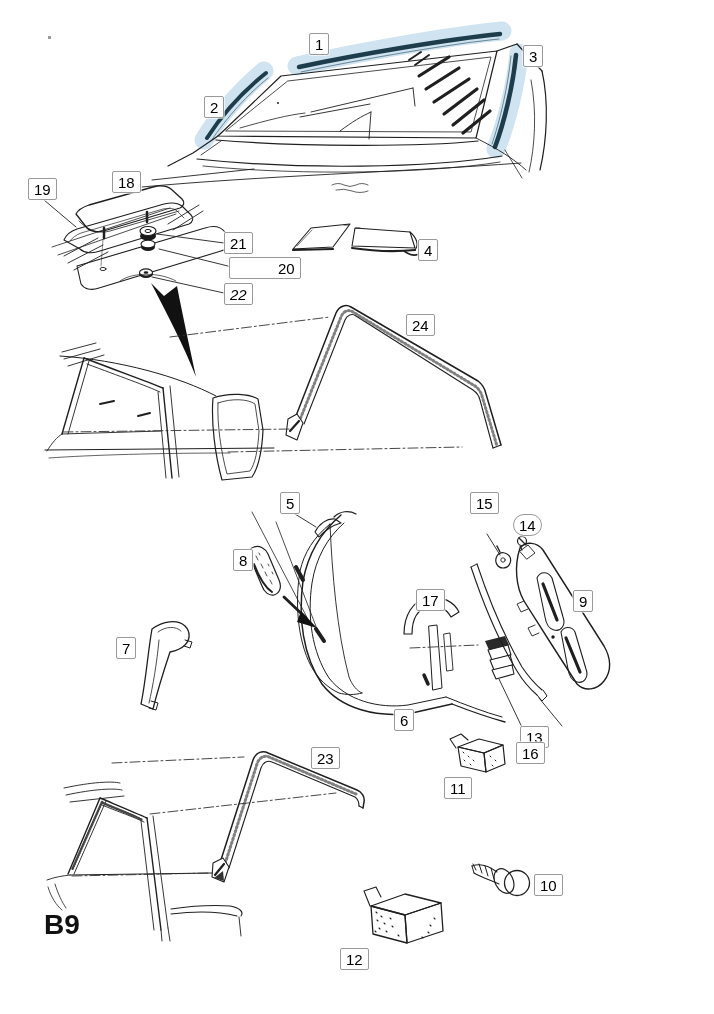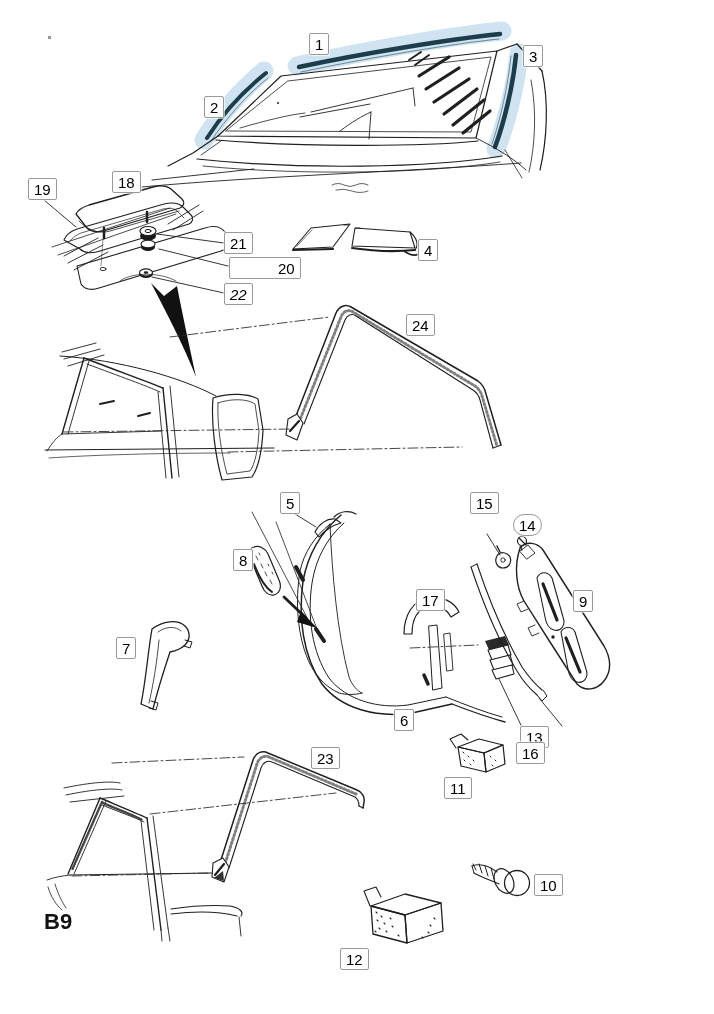--- a/index.html
+++ b/index.html
@@ -14,21 +14,21 @@
     background:#fff;
     border:1px solid #999;
     border-radius:2px;
     font-size:15px;line-height:18px;
     color:#000;text-align:center;
     box-shadow:0 0 0 1px rgba(255,255,255,.6);
     cursor:pointer;
   }
   .figure-code{
     position:absolute;left:44px;top:909px;
-    font-size:22px;font-weight:bold;color:#111;letter-spacing:0px;
+    font-size:28px;font-weight:bold;color:#111;letter-spacing:0px;
   }
   .dd{stroke:#333;stroke-width:0.9;fill:none;stroke-dasharray:10,3,2,3;}
 </style>
 </head>
 <body style="background: rgb(255, 255, 255);">
 
 <div class="canvas">
 
   <svg class="art" width="714" height="1014" viewBox="0 0 714 1014">
 

